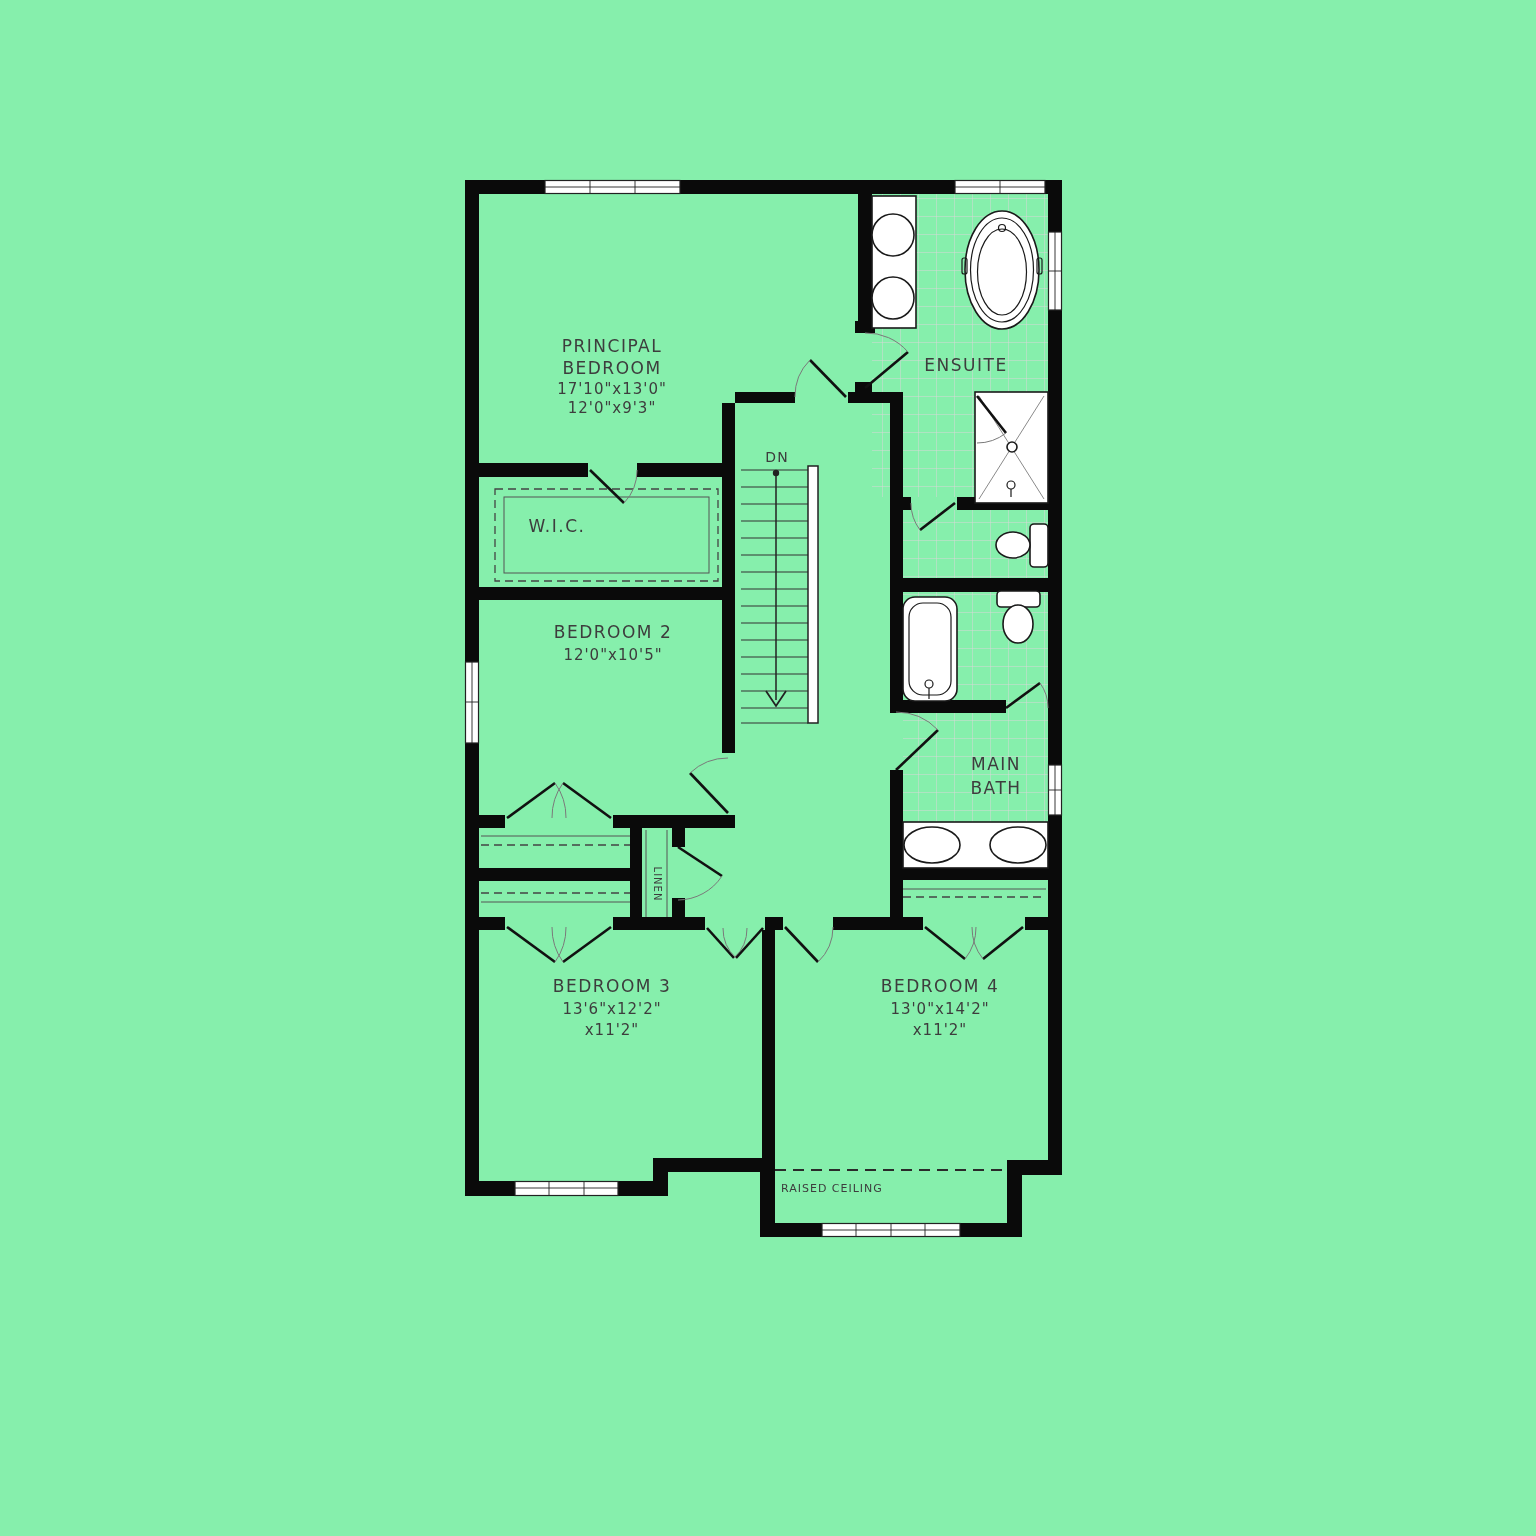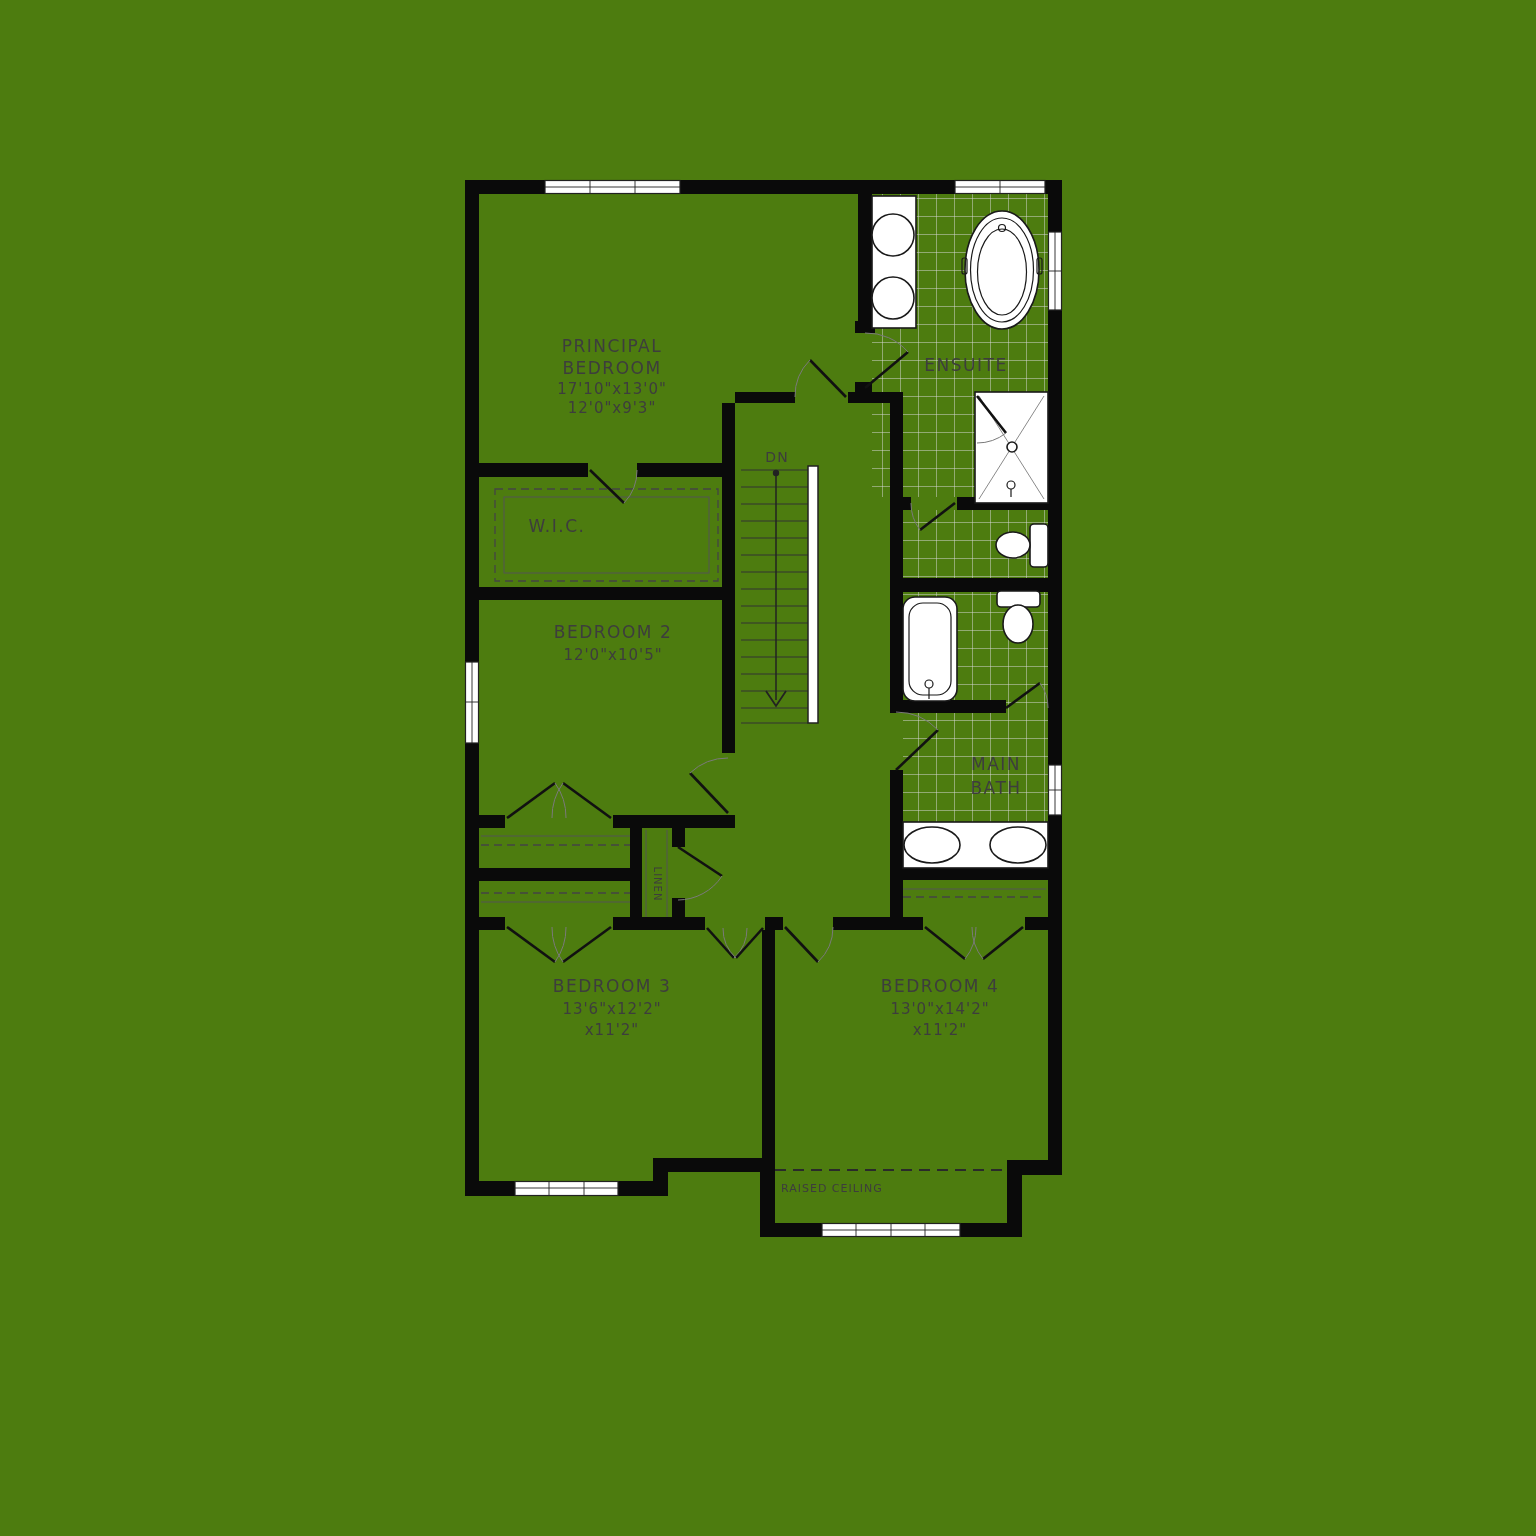--- a/index.html
+++ b/index.html
@@ -1,16 +1,16 @@
 <!DOCTYPE html>
 <html><head>
 <meta charset="utf-8">
 <style>
   html,body{margin:0;padding:0;background:#ffffff;}
-  .page{position:relative;width:1536px;height:1536px;background:#4d7c0f;overflow:hidden;
+  .page{position:relative;width:1536px;height:1536px;background:#86efac;overflow:hidden;
         font-family:"DejaVu Sans",sans-serif;}
   svg{position:absolute;left:0;top:0;}
   .w{fill:#0a0a0a;stroke:none;}
   .fx{fill:#ffffff;stroke:#1a1a1a;stroke-width:1.6;}
   .fx2{fill:none;stroke:#1a1a1a;stroke-width:1.2;}
   .win{fill:#ffffff;stroke:#222222;stroke-width:1.2;}
   .pl{stroke:#222222;stroke-width:0.9;}
   .arc{fill:none;stroke:#7a7a7a;stroke-width:1;}
   .leaf{fill:none;stroke:#111111;stroke-width:2.6;}
   .tread{stroke:#333333;stroke-width:1.2;}

